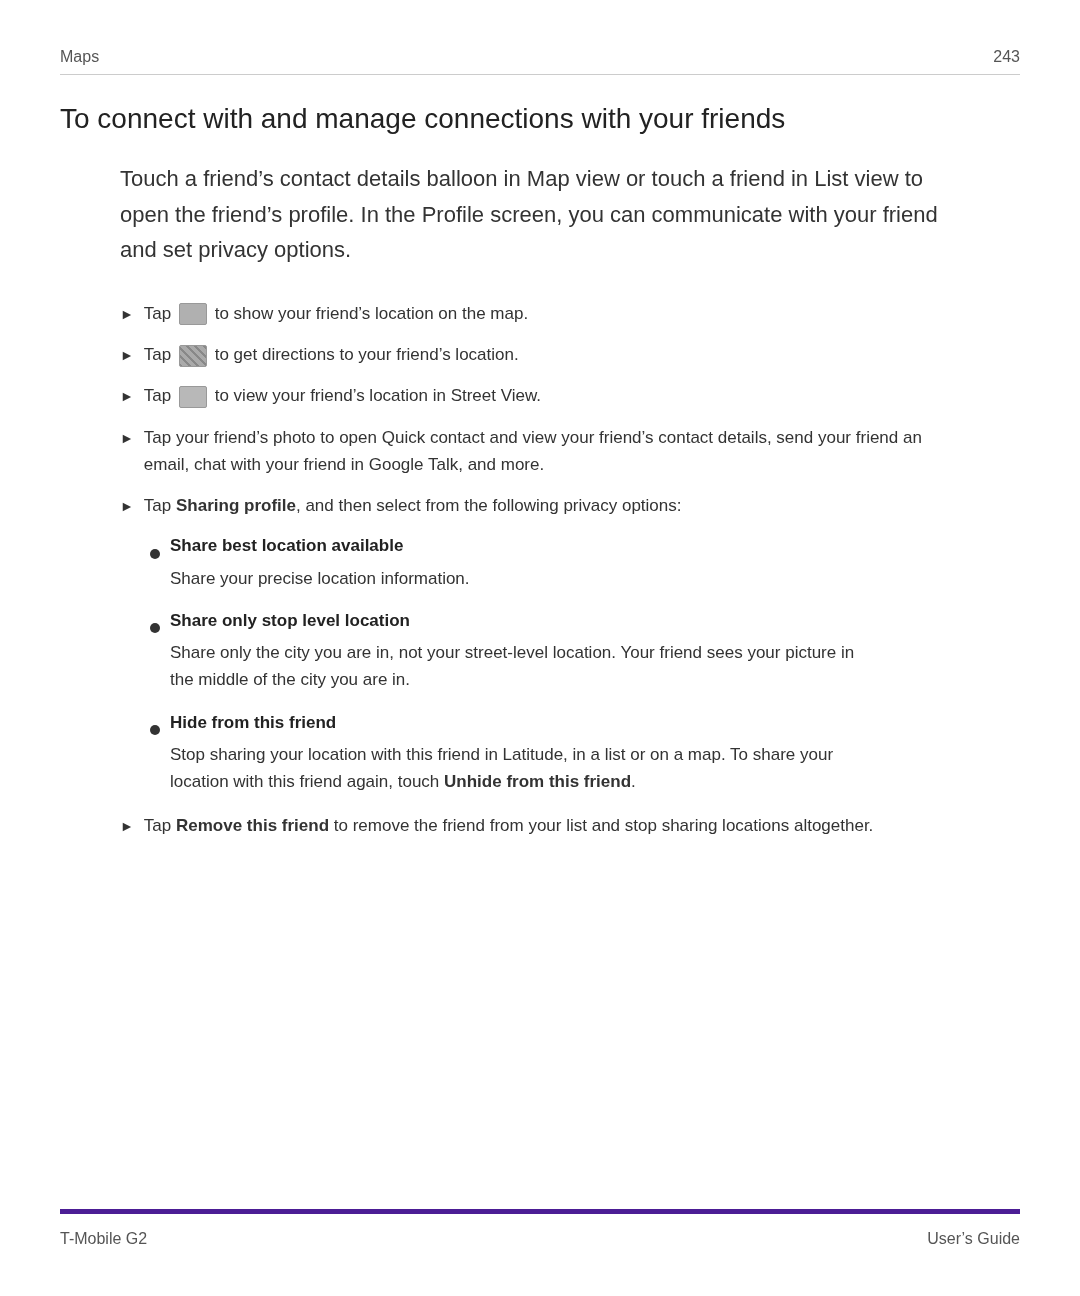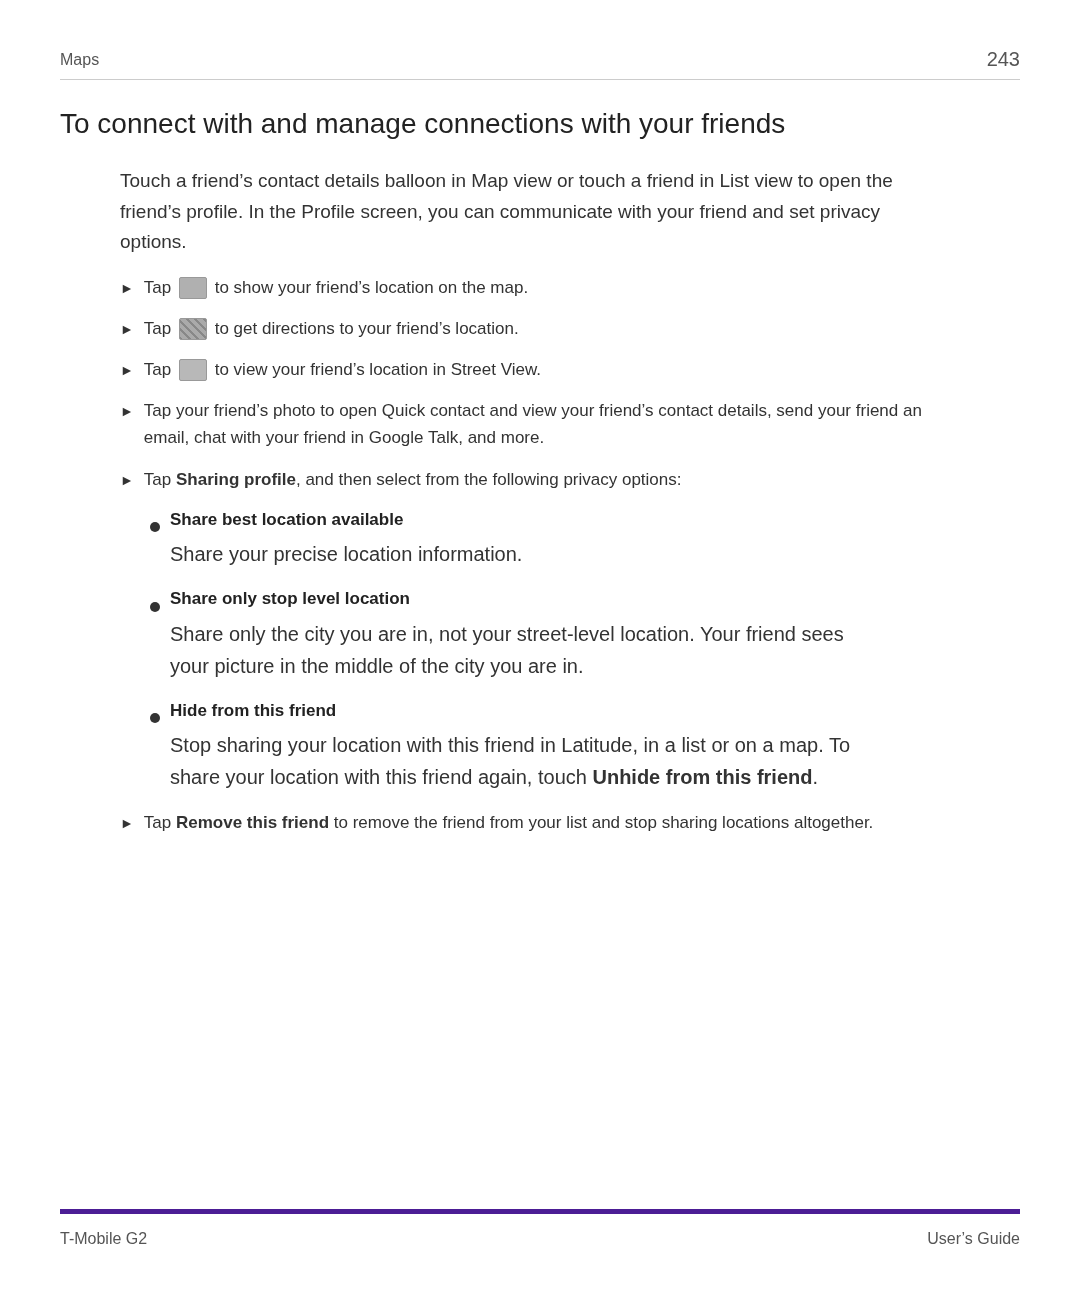--- a/index.html
+++ b/index.html
@@ -35,45 +35,45 @@
       padding-bottom: 8px;
       border-bottom: 1px solid #cccccc;
     }
 
     .header-left {
       font-size: 16px;
       color: #555555;
     }
 
     .header-right {
-      font-size: 20px;
+      font-size: 16px;
       color: #555555;
     }
 
     
     .page-title {
       font-size: 28px;
       font-weight: normal;
       color: #222222;
       margin-bottom: 24px;
       margin-top: 10px;
       line-height: 1.3;
     }
 
     
     .content-area {
       padding-left: 60px;
       flex: 1;
     }
 
     .intro-text {
-      font-size: 19px;
+      font-size: 22px;
       line-height: 1.6;
       color: #333333;
-      margin-bottom: 16px;
+      margin-bottom: 33px;
       max-width: 820px;
     }
 
     
     .bullet-list {
       list-style: none;
       margin-bottom: 10px;
     }
 
     .bullet-item {
@@ -151,21 +151,21 @@
     }
 
     .option-title {
       font-size: 17px;
       font-weight: bold;
       color: #222222;
       line-height: 1.5;
     }
 
     .option-description {
-      font-size: 20px;
+      font-size: 17px;
       line-height: 1.6;
       color: #333333;
       padding-left: 20px;
       margin-top: 2px;
       max-width: 720px;
     }
 
     
     .page-footer {
       display: flex;

